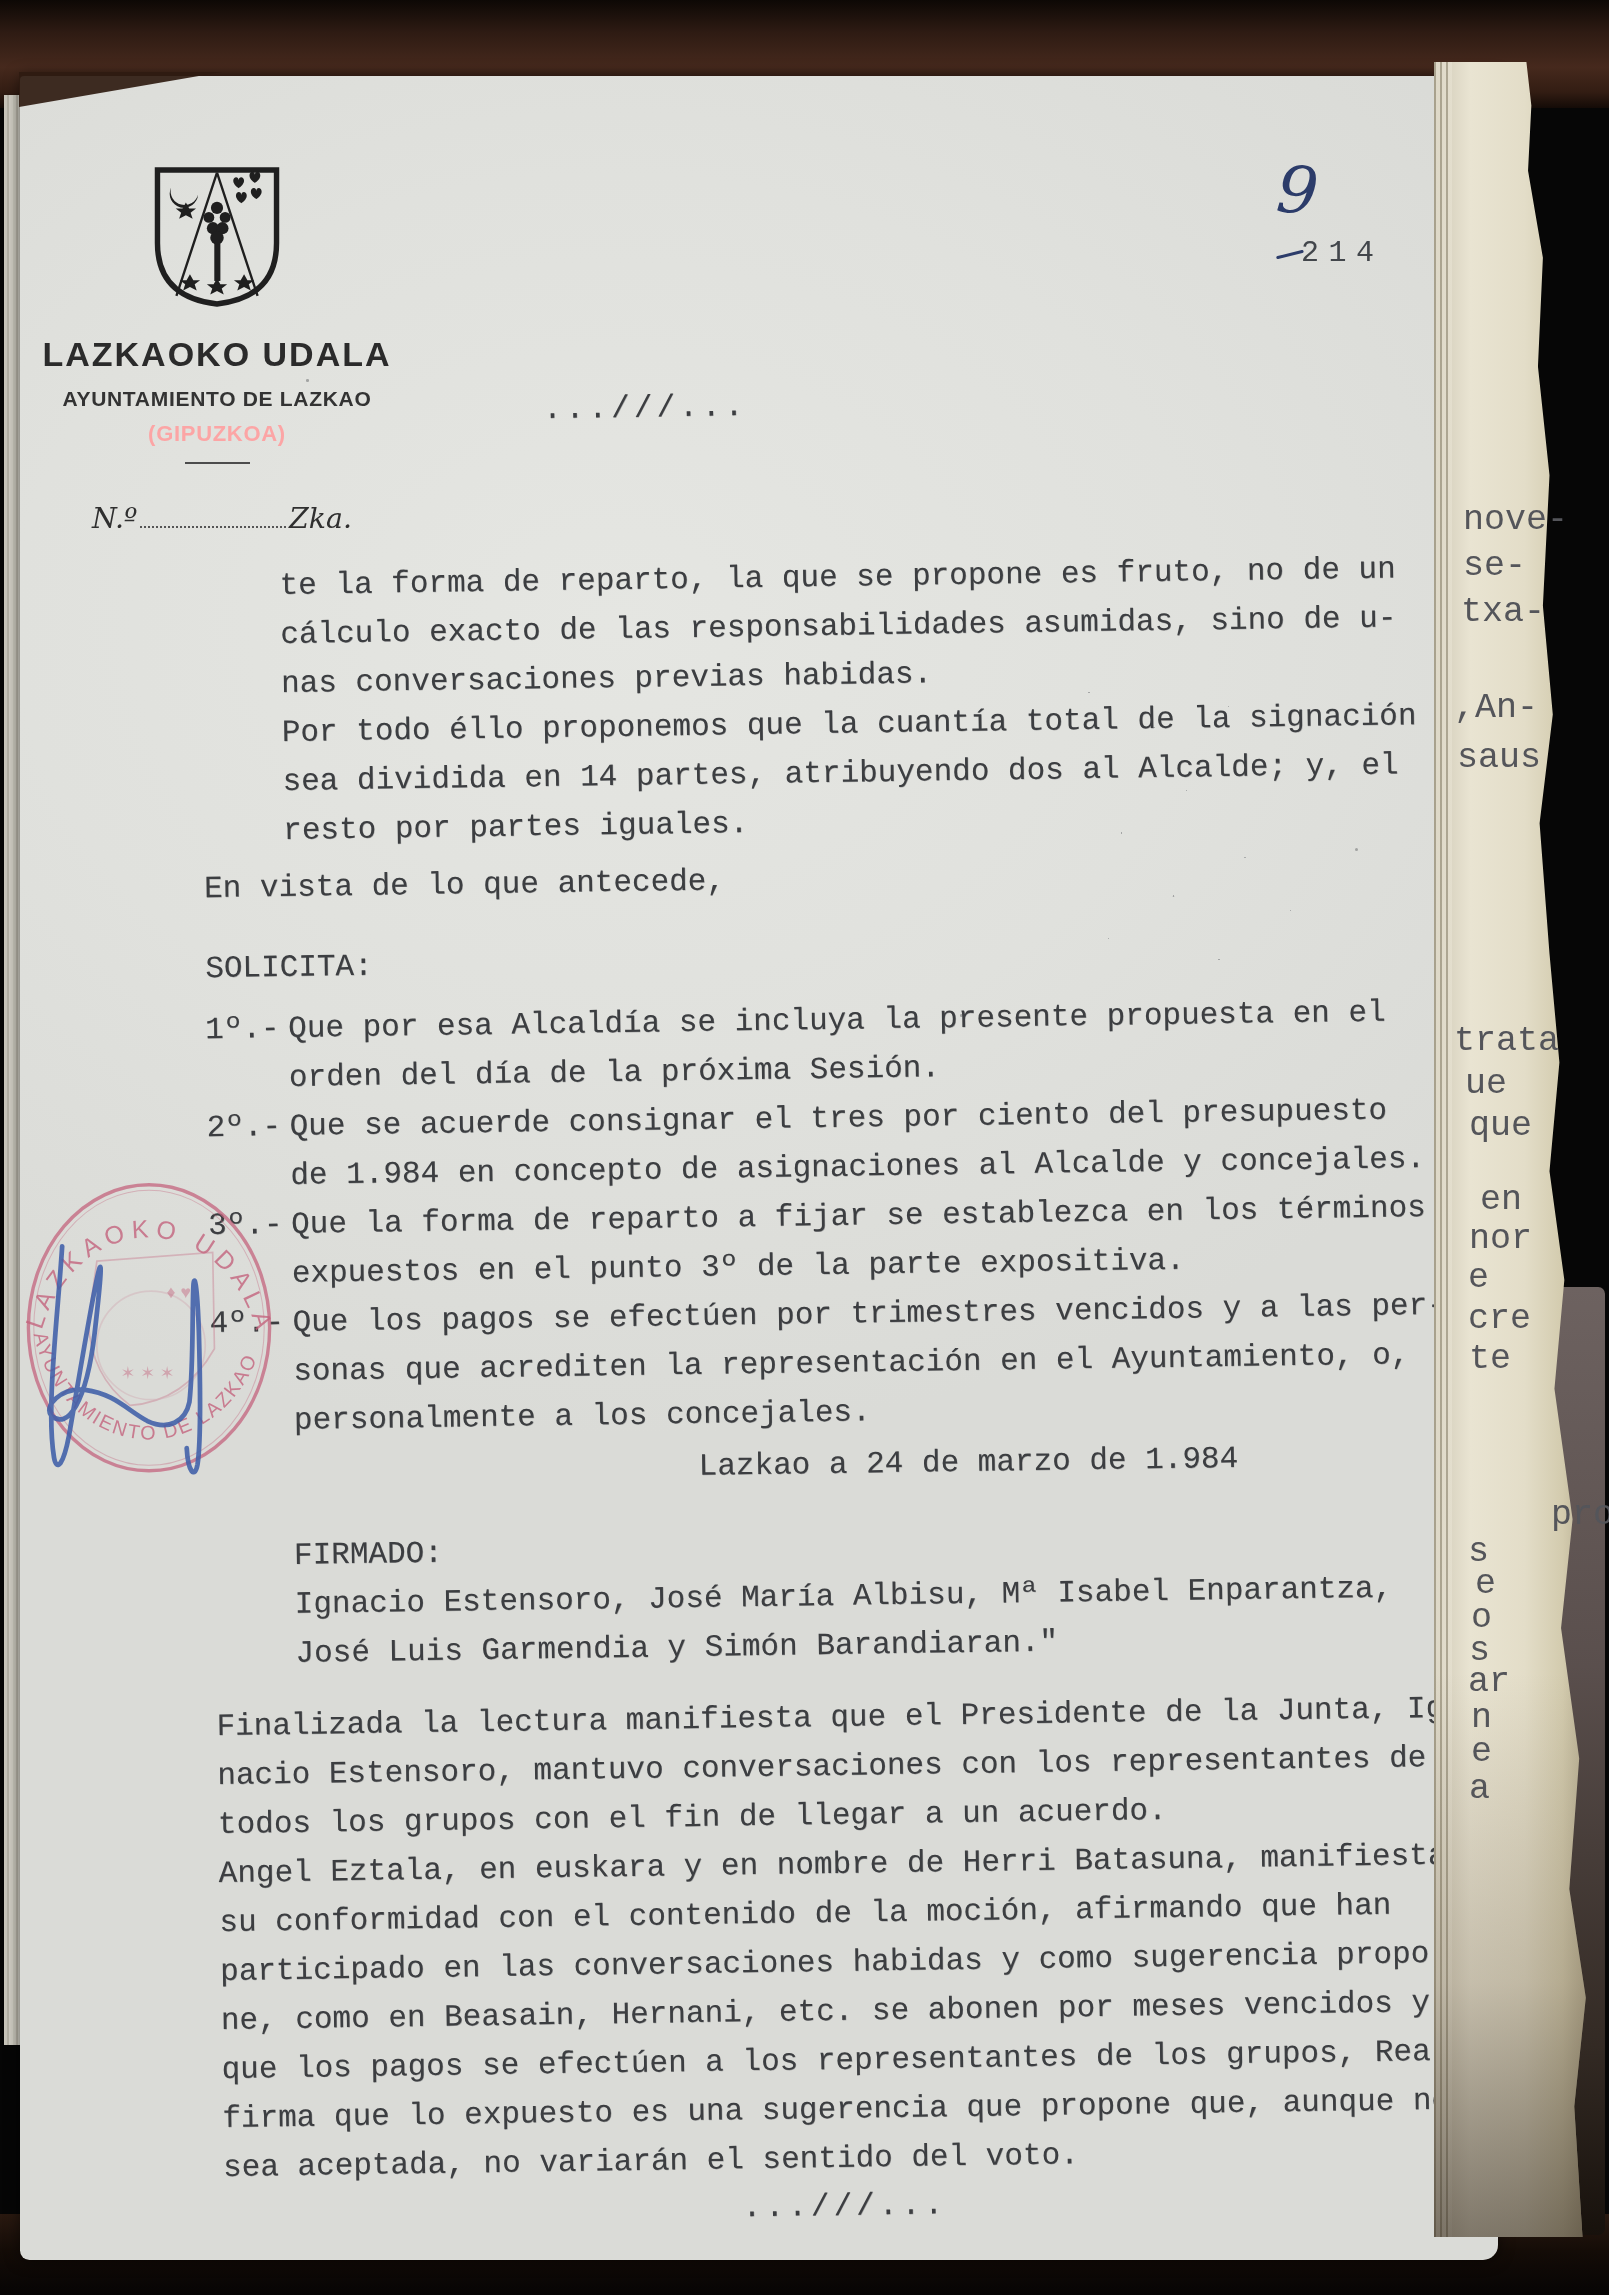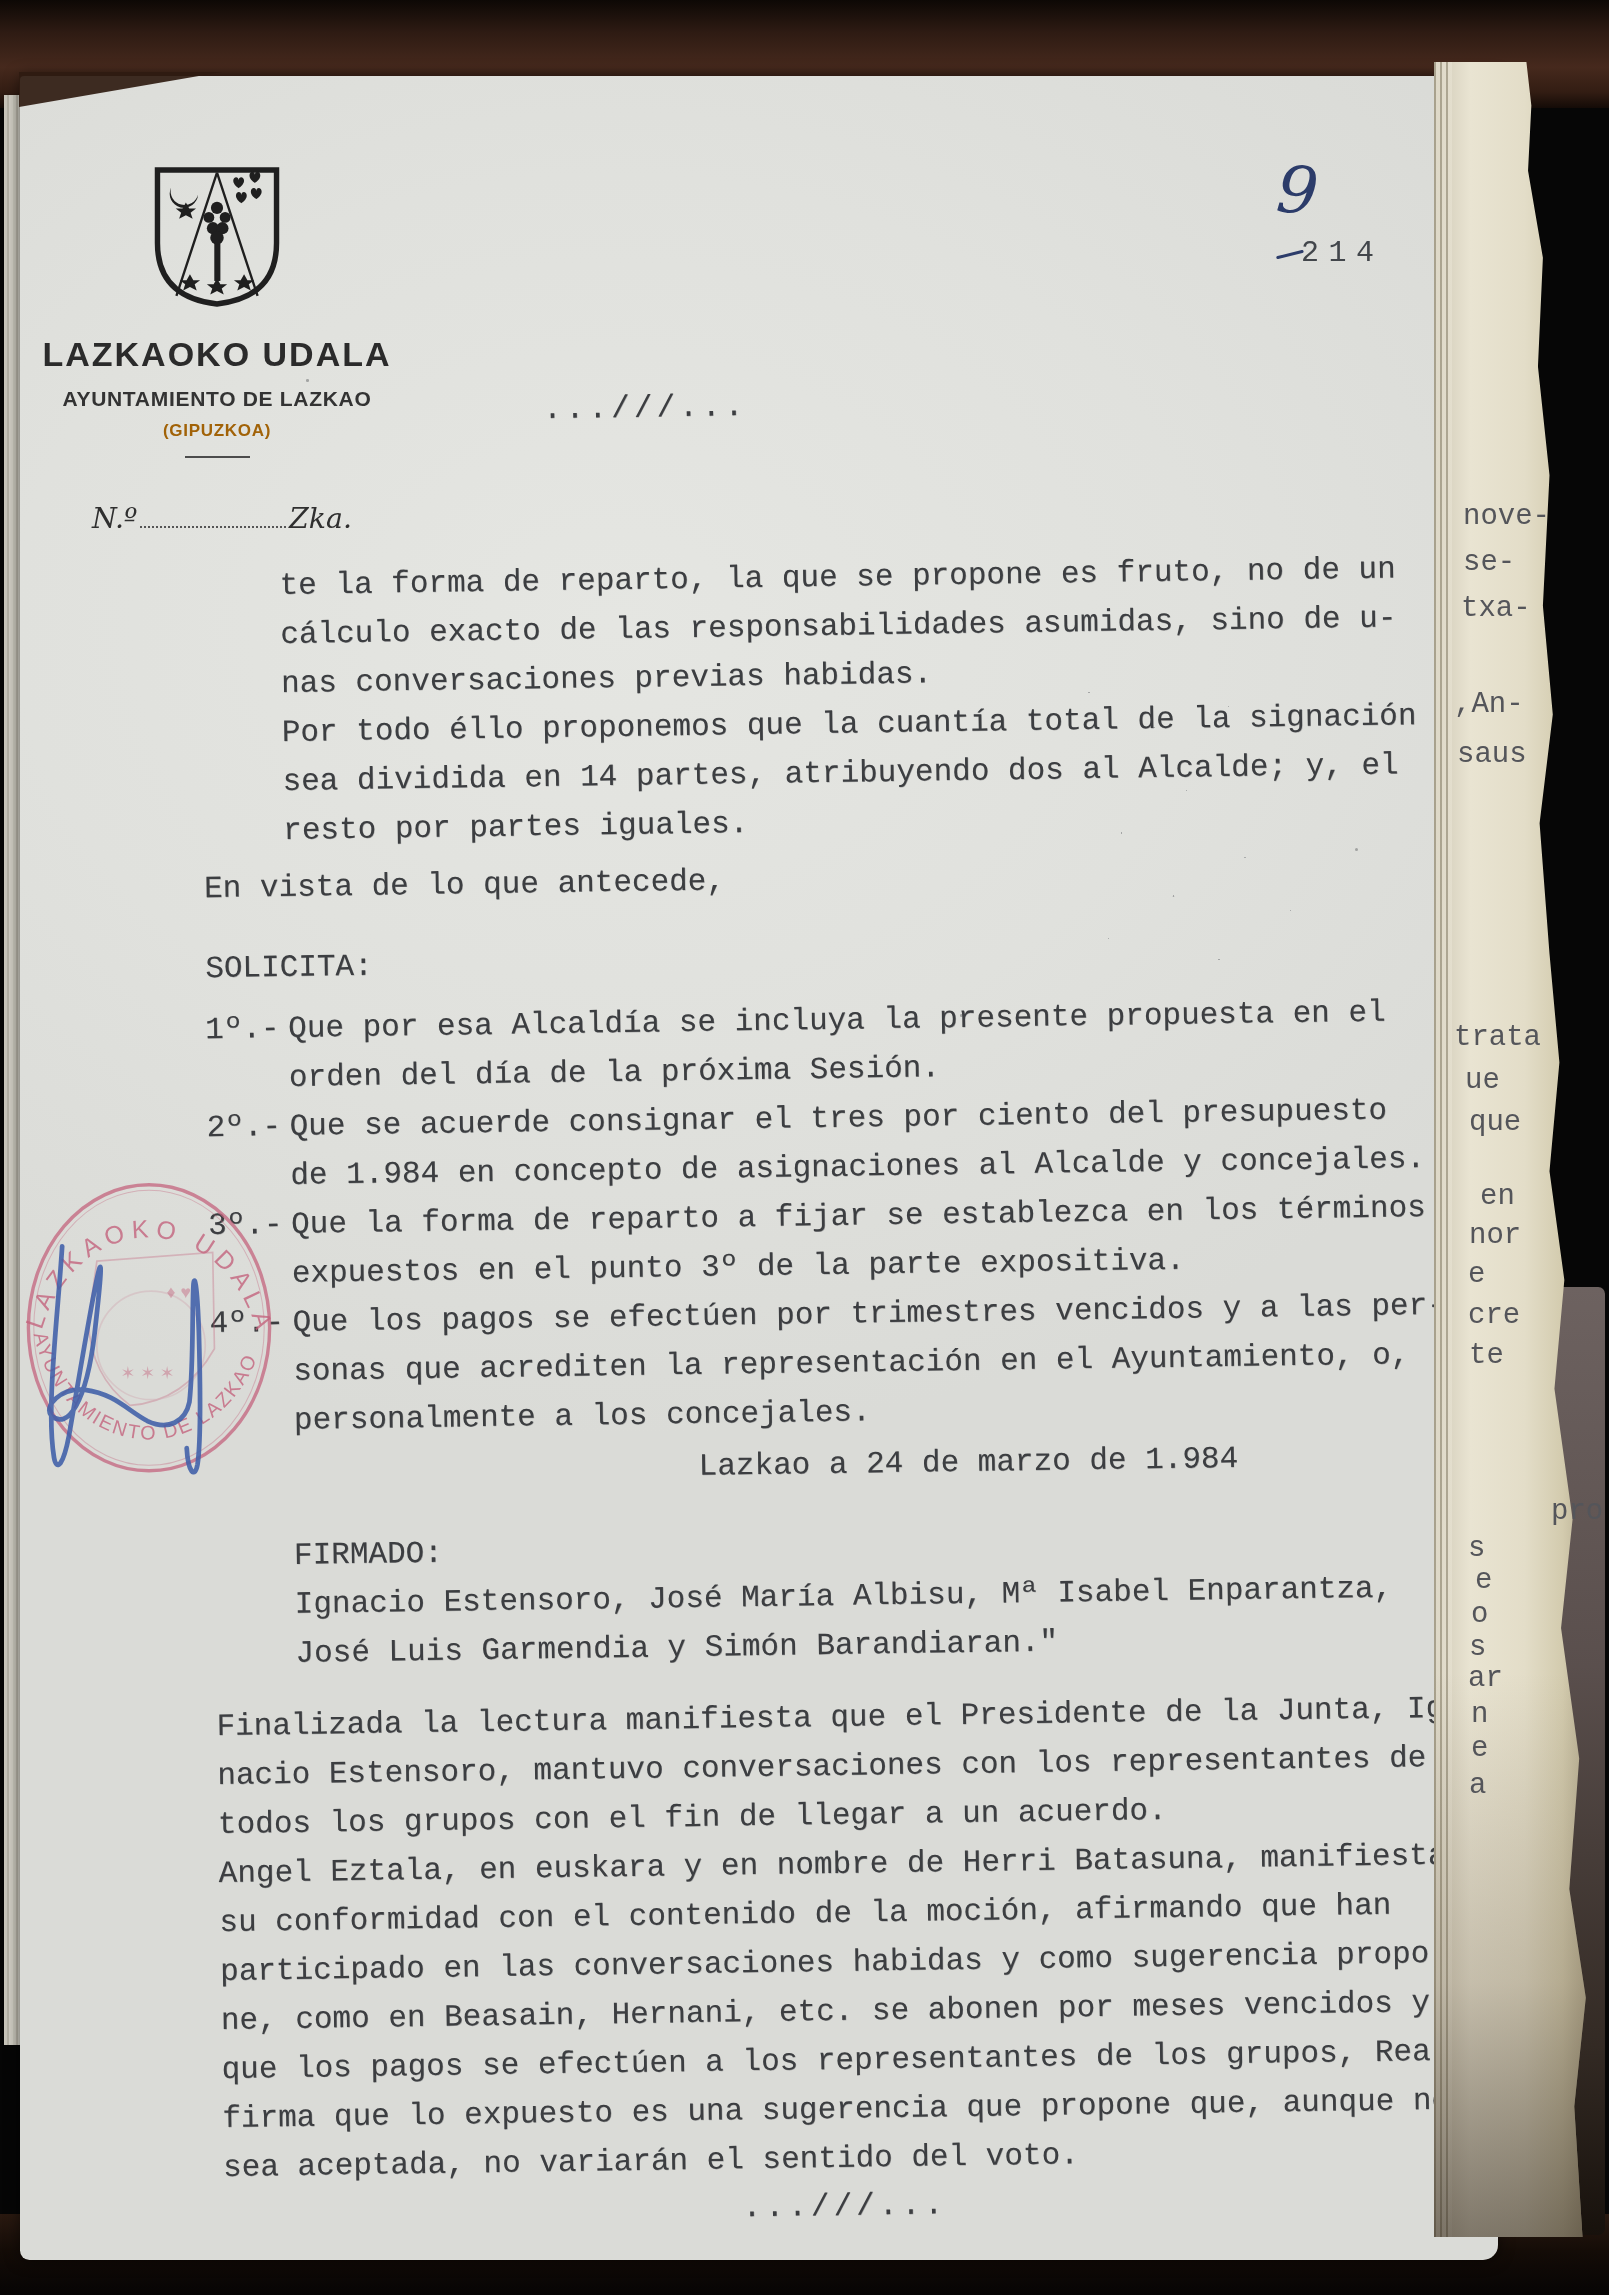--- a/index.html
+++ b/index.html
@@ -31,21 +31,21 @@
   .corner-cut{
     position:absolute;left:19px;top:72px;width:0;height:0;z-index:4;
     border-top:35px solid #2f1b11;border-right:203px solid transparent;
     opacity:.92;
   }
   
   .letterhead{position:absolute;left:41px;top:163px;width:352px;text-align:center;z-index:4;color:#2b2b2b;}
   .crest{display:block;margin:0 auto 24.4px auto;}
   .lh-title{font-size:34px;font-weight:700;letter-spacing:2px;white-space:nowrap;}
   .lh-sub{font-size:21px;font-weight:700;letter-spacing:0.7px;margin-top:12.2px;white-space:nowrap;color:#333;}
-  .lh-prov{font-size:17px;font-weight:700;letter-spacing:0.7px;margin-top:10.8px;color:#a16207;}
+  .lh-prov{font-size:22px;font-weight:700;letter-spacing:0.7px;margin-top:10.8px;color:#fca5a5;}
   .lh-rule{width:65px;height:2px;background:#4c4c4c;margin:15px auto 0 auto;}
   .refline{
     position:absolute;left:92px;top:502px;width:260px;z-index:4;
     display:flex;align-items:flex-end;
     font-family:"DejaVu Serif","Liberation Serif",serif;font-style:italic;
     font-size:28.4px;color:#2f2f2f;
   }
   .refline .leader{flex:1;border-bottom:2.7px dotted #555;margin:0 2.7px 6.8px 2.7px;height:0.7px;}
   
   .hand-nine{
@@ -100,21 +100,21 @@
     content:"";position:absolute;left:0;top:0;width:17.6px;height:100%;
     background:repeating-linear-gradient(90deg,rgba(120,112,90,.45) 0 2px,rgba(235,230,215,.5) 2px 6.1px);
   }
   .strip::after{
     content:"";position:absolute;left:0;top:74%;width:100%;height:26%;
     background:linear-gradient(180deg,rgba(90,75,55,0) 0%,rgba(90,75,55,.25) 55%,rgba(40,30,20,.55) 100%);
   }
   .frag{
     position:absolute;z-index:6;
     font-family:"Liberation Mono","DejaVu Sans Mono",monospace;
-    font-size:29px;color:#54555a;white-space:nowrap;
+    font-size:35px;color:#54555a;white-space:nowrap;
   }
   
   .speck{position:absolute;border-radius:50%;background:rgba(70,72,76,.4);z-index:3;}
   .speckle-cloud{
     position:absolute;left:1050px;top:664px;width:325px;height:352px;z-index:3;opacity:.5;
     background:
       radial-gradient(1.4px 1.4px at 12% 8%,#6a6c70 50%,transparent 51%),
       radial-gradient(1.4px 2px at 32% 18%,#6a6c70 50%,transparent 51%),
       radial-gradient(1.4px 1.4px at 55% 12%,#77797d 50%,transparent 51%),
       radial-gradient(2px 1.4px at 70% 28%,#6a6c70 50%,transparent 51%),

